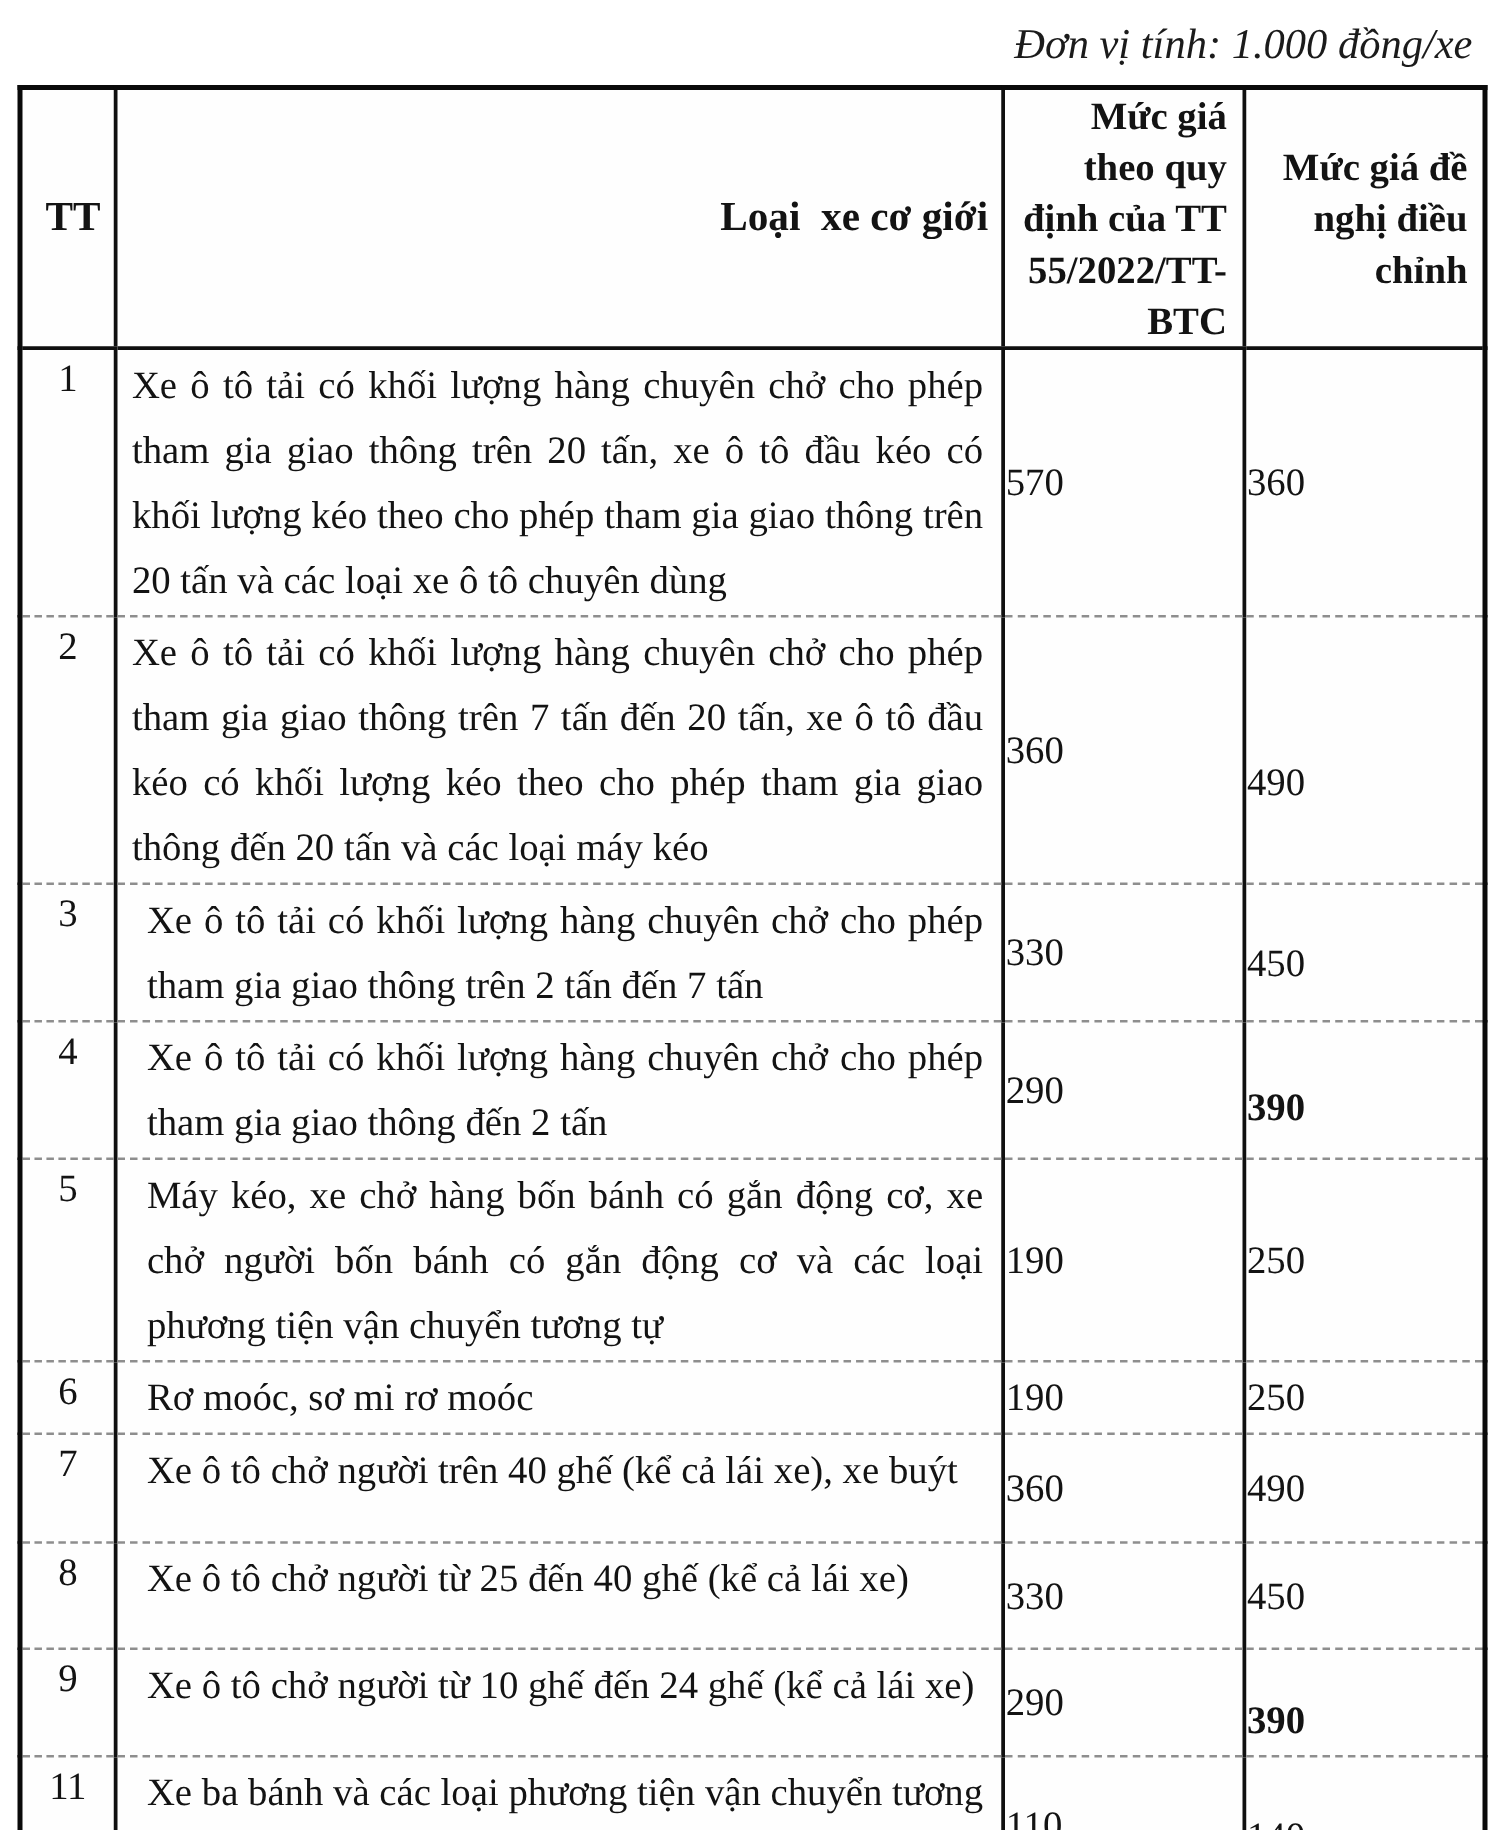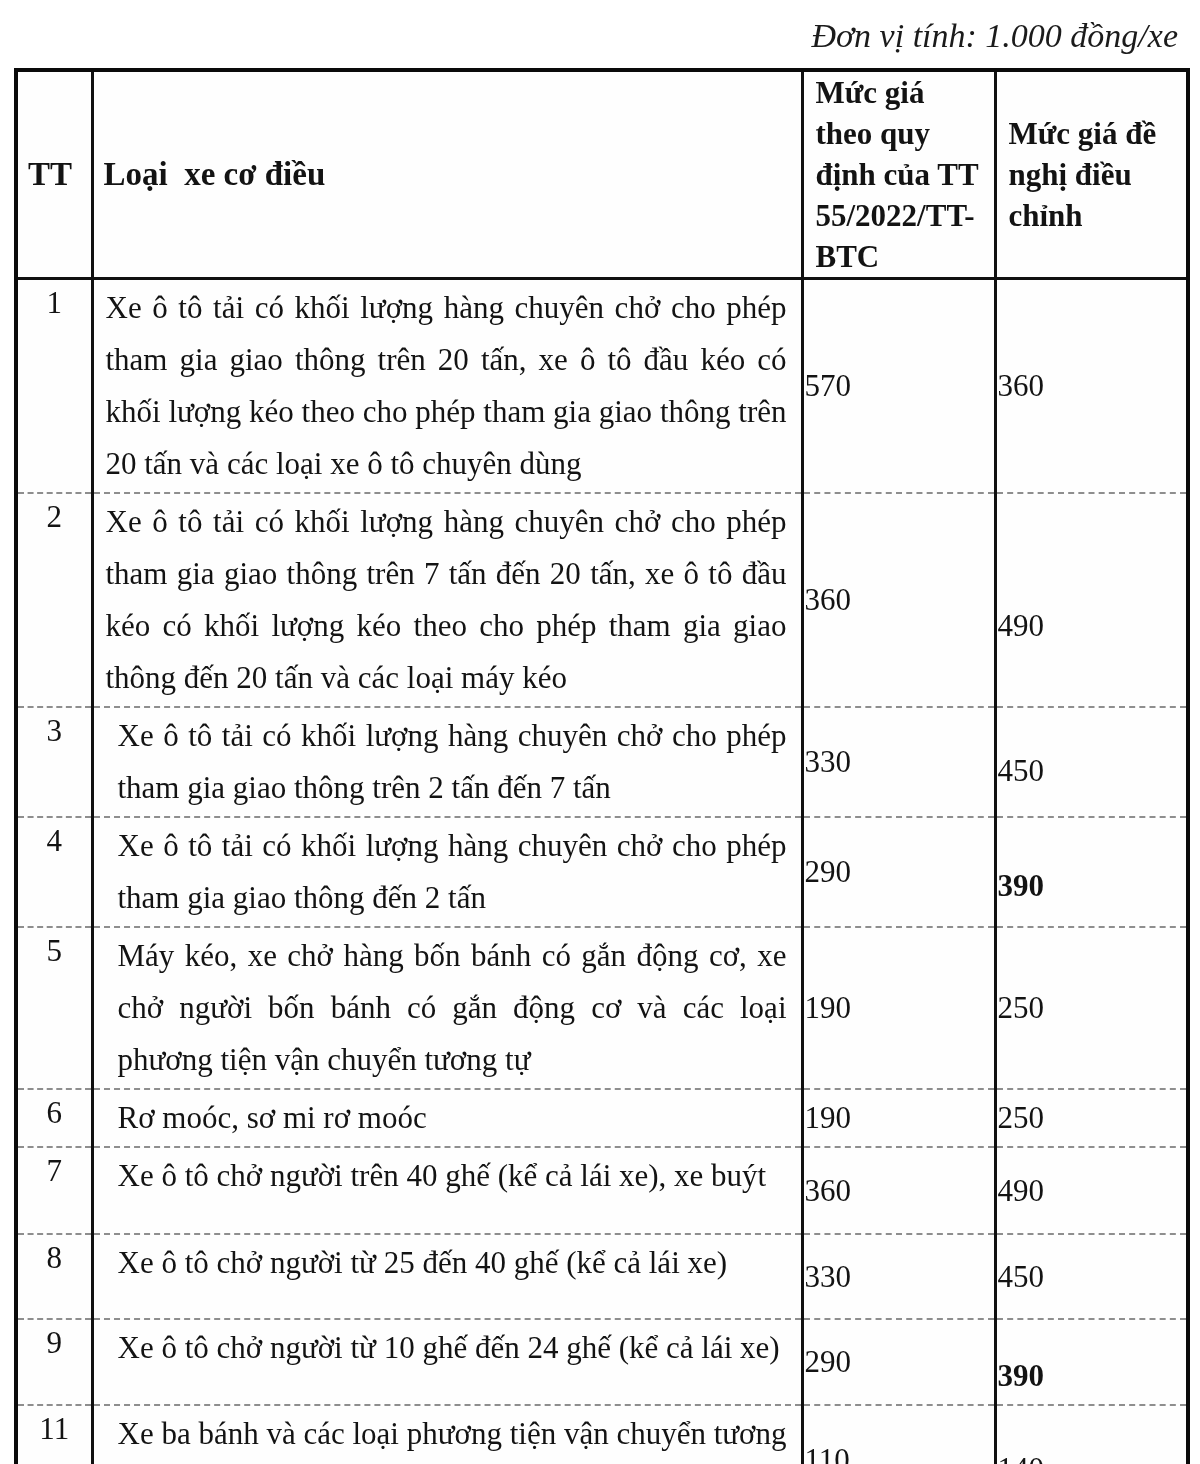--- a/index.html
+++ b/index.html
@@ -40,21 +40,21 @@
     background: #fefefe;
   }
   col.c-tt      { width: 76px;  }
   col.c-vehicle { width: 710px; }
   col.c-price   { width: 193px; }
   th + th, td + td { border-left: 3px solid #101010; }
   thead tr { height: 198px; }
   thead th {
     border-bottom: 3px solid #101010;
     vertical-align: middle;
-    text-align: left;
+    text-align: right;
     font-weight: bold;
     padding: 0 10px;
   }
   th.th-tt      { font-size: 33px; }
   th.th-vehicle { font-size: 33px; white-space: pre-wrap; }
   th.th-price   { font-size: 31px; line-height: 41px; padding: 0 12px; }
   tbody tr + tr { border-top: 2px dashed #8e8e8e; }
   
   tbody tr:nth-child(1)  { height: 202px; }
   tbody tr:nth-child(2)  { height: 207px; }
@@ -102,21 +102,21 @@
   <table class="fee-table">
     <colgroup>
       <col class="c-tt">
         <col class="c-vehicle">
         <col class="c-price">
         <col class="c-price">
     </colgroup>
     <thead>
       <tr>
         <th class="th-tt">TT</th>
-        <th class="th-vehicle">Loại  xe cơ điều</th>
+        <th class="th-vehicle">Loại  xe cơ giới</th>
         <th class="th-price">Mức giá theo quy định của TT 55/2022/TT-BTC</th>
         <th class="th-price">Mức giá đề nghị điều chỉnh</th>
       </tr>
     </thead>
     <tbody>
       <tr>
         <td class="tt">1</td>
         <td class="desc">Xe ô tô tải có khối lượng hàng chuyên chở cho phép tham gia giao thông trên 20 tấn, xe ô tô đầu kéo có khối lượng kéo theo cho phép tham gia giao thông trên 20 tấn và các loại xe ô tô chuyên dùng</td>
         <td class="num"><span class="val">570</span></td>
         <td class="num"><span class="val">360</span></td>

